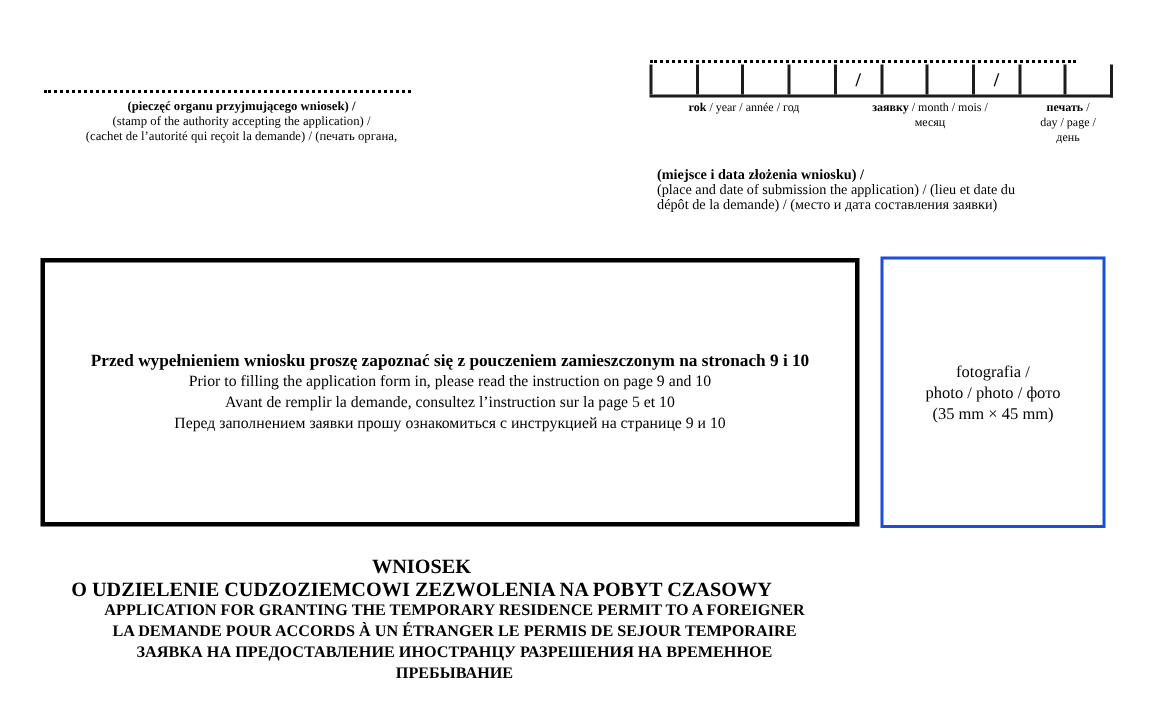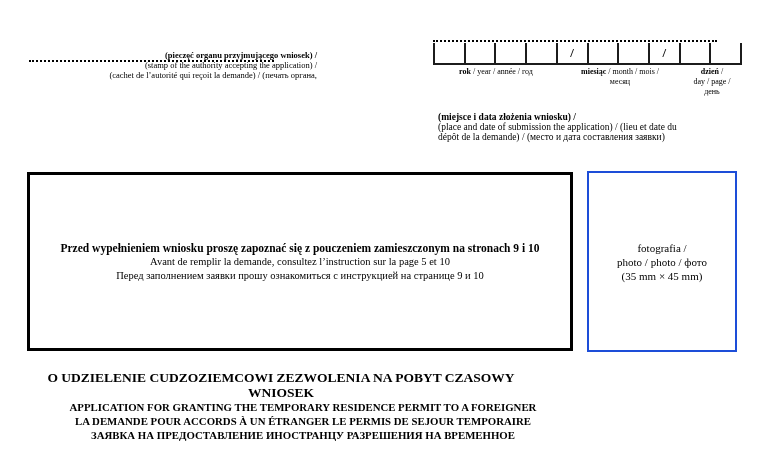--- a/index.html
+++ b/index.html
@@ -4,22 +4,22 @@
 <style>
   html,body{margin:0;padding:0;background:#ffffff;}
   .canvas{
     position:relative;width:782px;height:476px;background:#ffffff;
     font-family:"Liberation Serif","DejaVu Serif",serif;color:#000;
     overflow:hidden;
   }
   .dotted{position:absolute;height:0;border-top:2px dotted #000;}
   .stamp-line{left:29px;top:60px;width:245px;}
   .stamp-caption{
-    position:absolute;left:5px;top:50px;width:312px;
-    text-align:right;font-size:8.5px;line-height:10px;
+    position:absolute;left:5px;top:65px;width:312px;
+    text-align:center;font-size:8.5px;line-height:10px;
   }
   .b{font-weight:bold;}
   .date-line{left:433px;top:40px;width:284px;}
   .date-cells{
     position:absolute;left:433px;top:43px;width:309px;height:22px;
     display:flex;box-sizing:border-box;
     border-right:2px solid #1c1c1c;border-bottom:2px solid #1c1c1c;
   }
   .dcell{
     flex:1;border-left:2px solid #1c1c1c;
@@ -83,48 +83,50 @@
     <div class="dcell">
         <span>/</span>
       </div>
     <div class="dcell"></div>
     <div class="dcell"></div>
   </div>
   <div class="date-label lbl-year">
     <span class="b">rok</span><span> / year / année / год</span>
   </div>
   <div class="date-label lbl-month">
-    <div><span class="b">miesiąc</span><span> / month / mois /</span></div>
+    <div><span class="b">заявку</span><span> / month / mois /</span></div>
     <div>месяц</div>
   </div>
   <div class="date-label lbl-day">
-    <div><span class="b">dzień</span><span> /</span></div>
+    <div><span class="b">печать</span><span> /</span></div>
     <div>day / page /</div>
     <div>день</div>
   </div>
 
   <div class="submission-caption">
     <div class="b">(miejsce i data złożenia wniosku) /</div>
     <div>(place and date of submission the application) / (lieu et date du</div>
     <div>dépôt de la demande) / (место и дата составления заявки)</div>
   </div>
 
   <div class="instruction-box">
     <div class="pl">Przed wypełnieniem wniosku proszę zapoznać się z pouczeniem zamieszczonym na stronach 9 i 10</div>
+    <div>Prior to filling the application form in, please read the instruction on page 9 and 10</div>
     <div>Avant de remplir la demande, consultez l’instruction sur la page 5 et 10</div>
     <div>Перед заполнением заявки прошу ознакомиться с инструкцией на странице 9 и 10</div>
   </div>
 
   <div class="photo-box">
     <div>fotografia /</div>
     <div>photo / photo / фото</div>
     <div>(35 mm × 45 mm)</div>
   </div>
 
   <div class="title-block">
+    <div class="t-lg">WNIOSEK</div>
     <div class="t-lg">O UDZIELENIE CUDZOZIEMCOWI ZEZWOLENIA NA POBYT CZASOWY</div>
-    <div class="t-lg">WNIOSEK</div>
     <div class="t-sm">APPLICATION FOR GRANTING THE TEMPORARY RESIDENCE PERMIT TO A FOREIGNER</div>
     <div class="t-sm">LA DEMANDE POUR ACCORDS À UN ÉTRANGER LE PERMIS DE SEJOUR TEMPORAIRE</div>
     <div class="t-sm">ЗАЯВКА НА ПРЕДОСТАВЛЕНИЕ ИНОСТРАНЦУ РАЗРЕШЕНИЯ НА ВРЕМЕННОЕ</div>
+    <div class="t-sm">ПРЕБЫВАНИЕ</div>
   </div>
 
 </div>
 
 </body></html>

